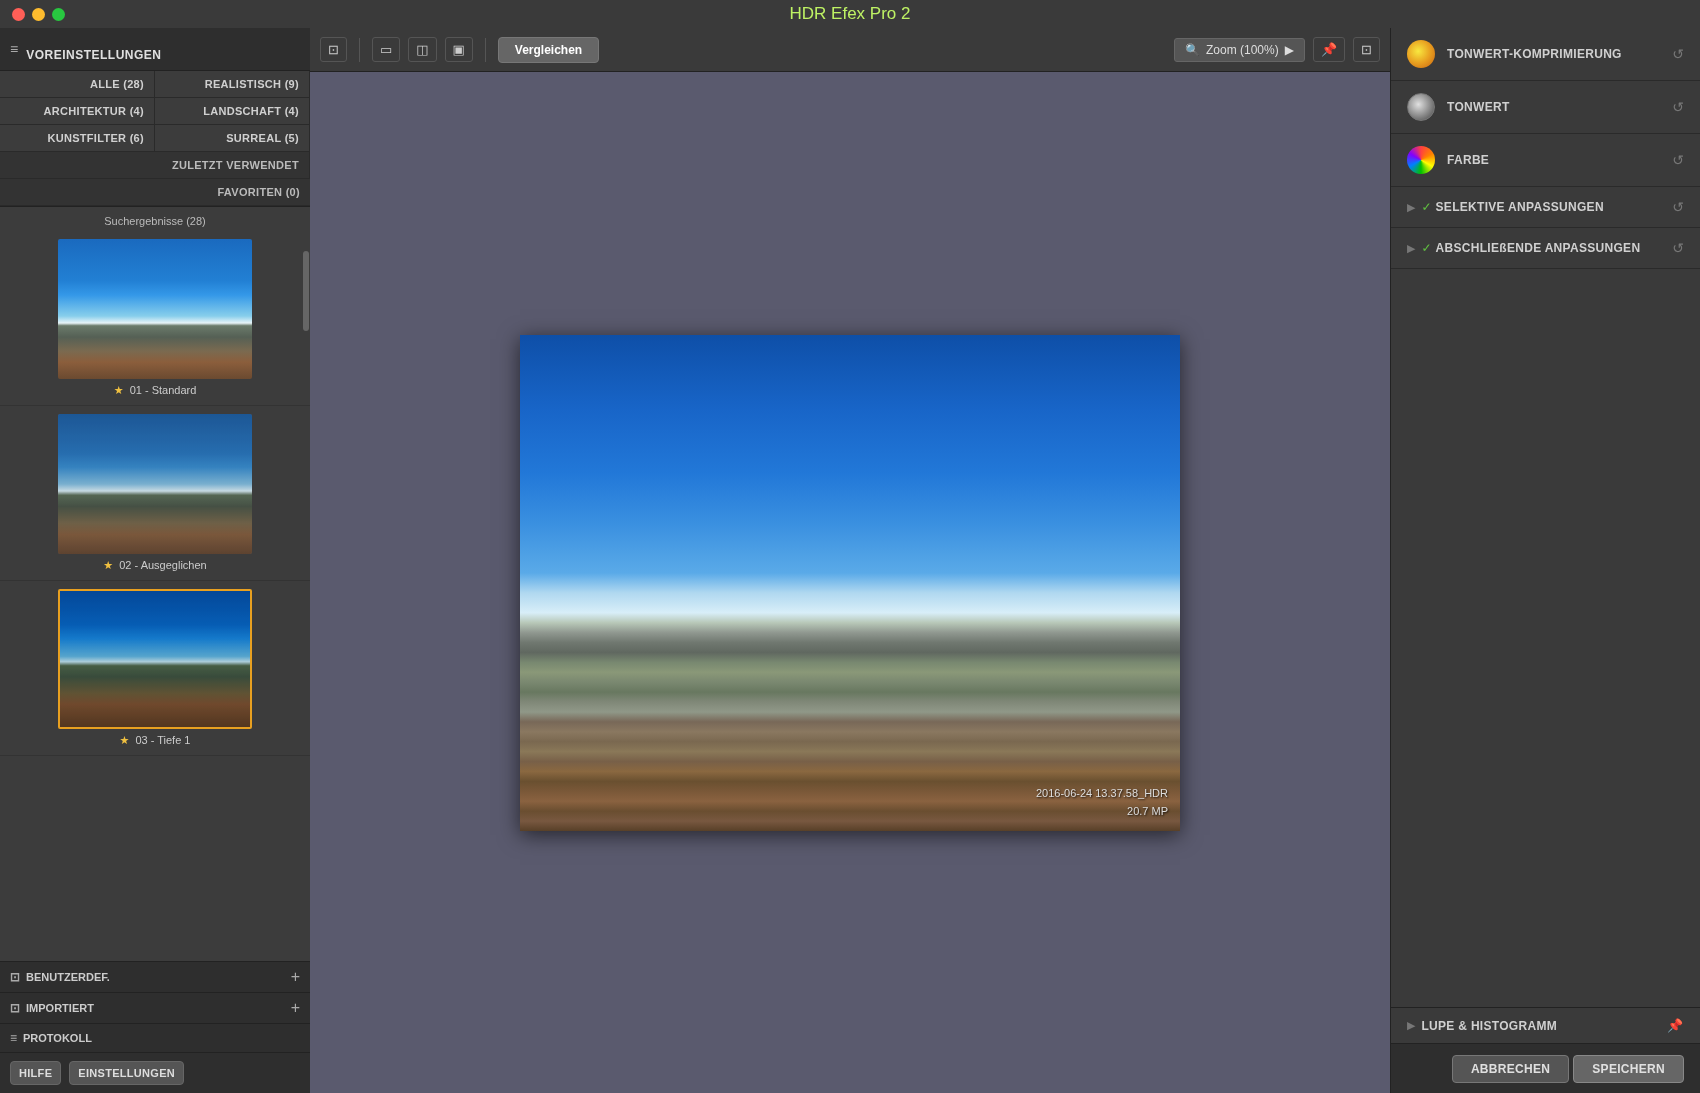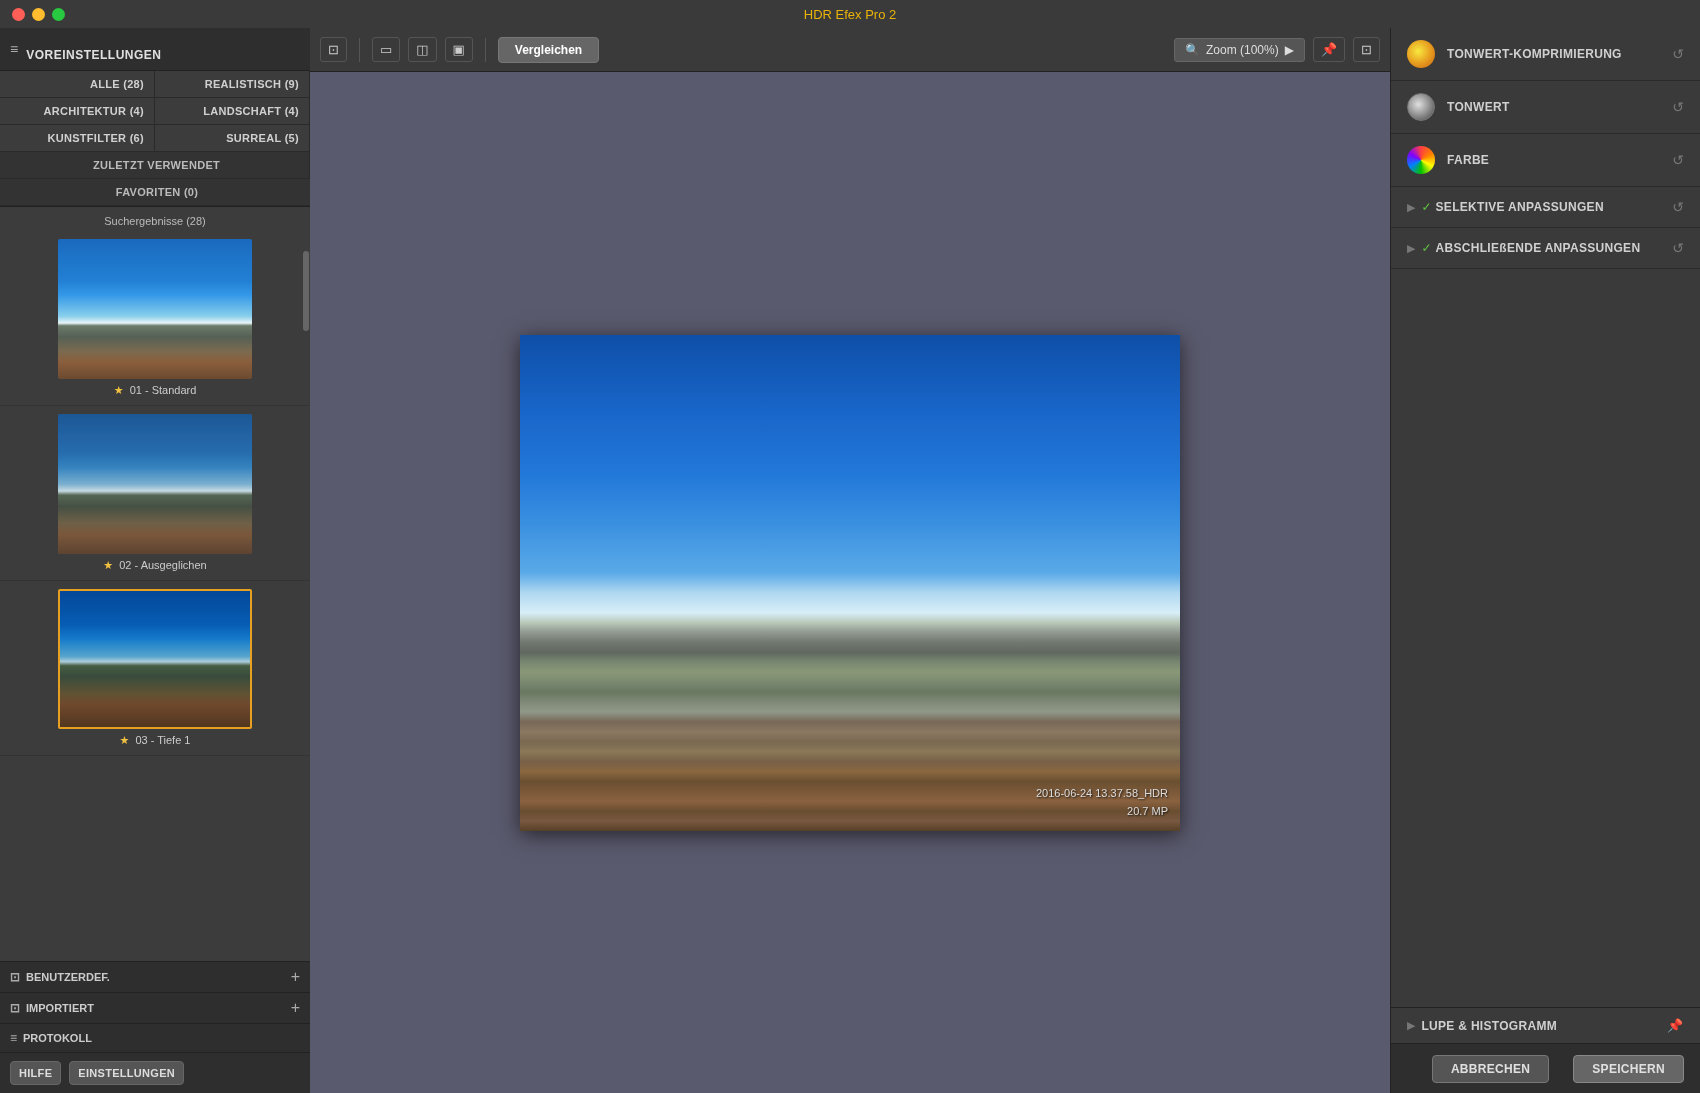--- a/index.html
+++ b/index.html
@@ -31,22 +31,22 @@
     }
     .tb-btn {
       width: 13px; height: 13px;
       border-radius: 50%;
       border: none;
     }
     .tb-btn.close { background: #ff5f57; }
     .tb-btn.minimize { background: #febc2e; }
     .tb-btn.maximize { background: #28c840; }
     .title-bar-title {
-      color: #eab308;
-      font-size: 13px;
+      color: #bef264;
+      font-size: 17px;
       font-weight: 500;
     }
 
     
     .main-container {
       display: flex;
       flex: 1;
       overflow: hidden;
     }
 
@@ -92,21 +92,21 @@
       text-align: right;
       cursor: pointer;
       border-bottom: 1px solid #2a2a2a;
       border-right: 1px solid #2a2a2a;
       letter-spacing: 0.3px;
     }
     .category-item.full-width {
       grid-column: 1 / -1;
       background: #333;
       color: #bbb;
-      text-align: center;
+      text-align: right;
       padding-left: 14px;
     }
 
     .search-results-label {
       color: #bbb;
       font-size: 11px;
       text-align: center;
       padding: 8px 0 4px;
       background: #3c3c3c;
     }
@@ -481,21 +481,21 @@
 
     
     .bottom-bar {
       height: 50px;
       background: #2e2e2e;
       border-top: 1px solid #222;
       display: flex;
       align-items: center;
       justify-content: flex-end;
       padding: 0 16px;
-      gap: 24px;
+      gap: 4px;
     }
     .action-btn {
       background: #555;
       border: 1px solid #777;
       color: #e0e0e0;
       font-size: 12px;
       font-weight: 600;
       padding: 6px 18px;
       border-radius: 4px;
       cursor: pointer;

